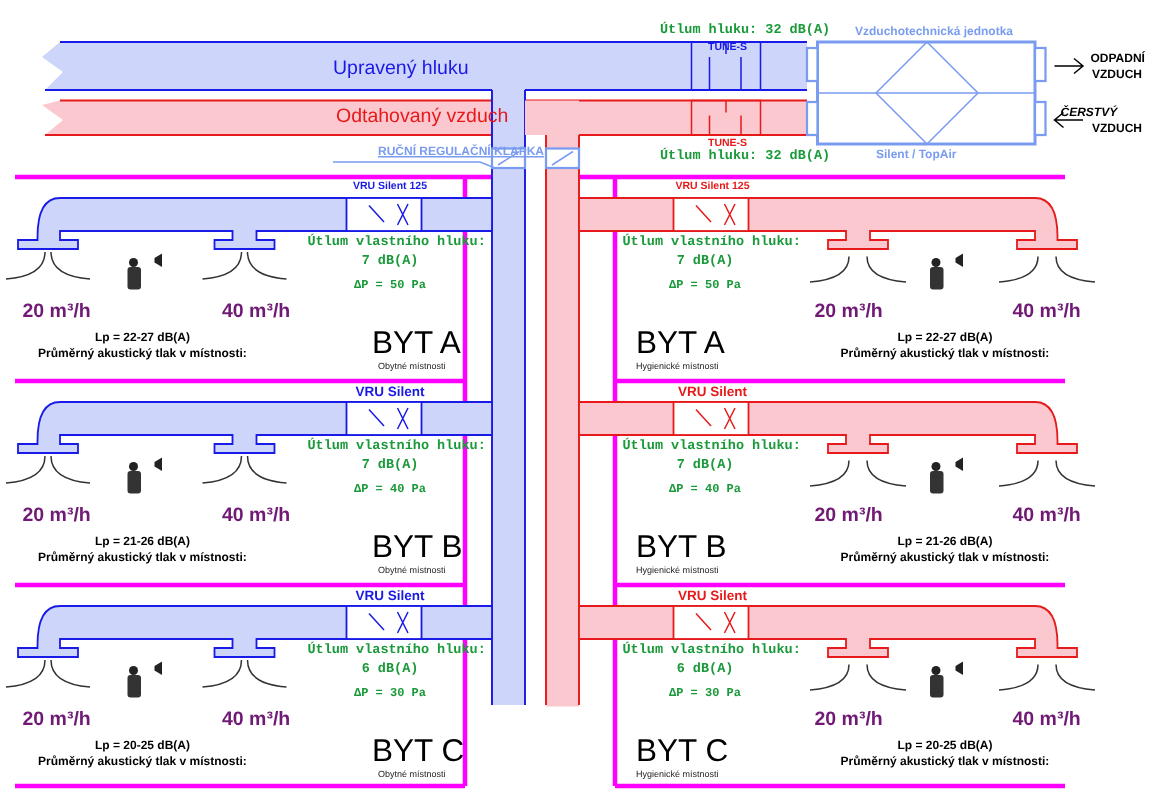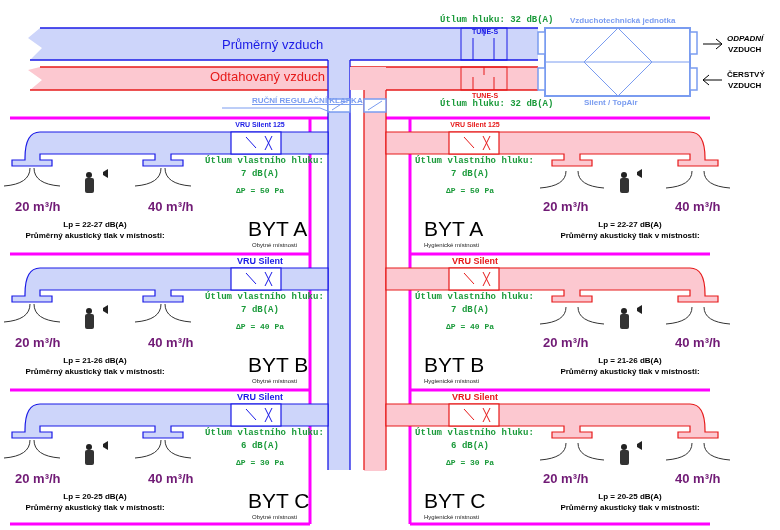--- a/index.html
+++ b/index.html
@@ -140,34 +140,34 @@
     <path d="M483,408 L490,422 M490,408 L483,422" fill="none" stroke="#e61a1a" stroke-width="1"></path>
     <path d="M566,443 Q566,458 540,460" fill="none" stroke="#333" stroke-width="1"></path>
     <path d="M578,443 Q578,458 604,460" fill="none" stroke="#333" stroke-width="1"></path>
     <path d="M692,443 Q692,458 666,460" fill="none" stroke="#333" stroke-width="1"></path>
     <path d="M704,443 Q704,458 730,460" fill="none" stroke="#333" stroke-width="1"></path>
     <rect x="620" y="450" width="9" height="15" rx="2" fill="#333"></rect>
     <circle cx="624" cy="447" r="3" fill="#222"></circle>
     <polygon points="637,444 642,441 642,450 637,447" fill="#222"></polygon>
   </svg>
 
-<div class="t duct-label blue" style="left:222px;top:38px;">Průměrný vzduch</div>
-<div class="t duct-label red" style="left:210px;top:70px;text-align:right;">Odtahovaný vzduch</div>
+<div class="t duct-label blue" style="left:222px;top:38px;">Upravený hluku</div>
+<div class="t duct-label red" style="left:224px;top:70px;text-align:right;">Odtahovaný vzduch</div>
 <div class="t small lb bold" style="left:222px;top:97px;text-decoration:underline;padding-left:30px;">RUČNÍ REGULAČNÍ KLAPKA</div>
 
 <div class="t green" style="left:440px;top:16px;font-size:9px;">Útlum hluku: 32 dB(A)</div>
 <div class="t blue bold" style="left:472px;top:28px;font-size:7px;">TUNE-S</div>
 <div class="t red bold" style="left:472px;top:92px;font-size:7px;">TUNE-S</div>
 <div class="t green" style="left:440px;top:100px;font-size:9px;">Útlum hluku: 32 dB(A)</div>
 
 <div class="t lb bold" style="left:570px;top:17px;font-size:8px;">Vzduchotechnická jednotka</div>
 <div class="t lb bold" style="left:584px;top:99px;font-size:8px;">Silent / TopAir</div>
-<div class="t bold" style="left:727px;top:35px;font-size:8px;font-style:italic;">ODPADNÍ</div>
+<div class="t bold" style="left:727px;top:35px;font-size:8px;">ODPADNÍ</div>
 <div class="t bold" style="left:728px;top:46px;font-size:8px;">VZDUCH</div>
-<div class="t bold" style="left:727px;top:71px;font-size:8px;">ČERSTVÝ</div>
+<div class="t bold" style="left:707px;top:71px;font-size:8px;font-style:italic;">ČERSTVÝ</div>
 <div class="t bold" style="left:728px;top:82px;font-size:8px;">VZDUCH</div>
 
 <div id="apartments">
     <div class="t blue bold c" style="left:230px;top:121px;width:60px;font-size:7px;">VRU Silent 125</div>
     <div class="t green c" style="left:205px;top:157px;width:110px;font-size:9px;">Útlum vlastního hluku:</div>
     <div class="t green c" style="left:205px;top:170px;width:110px;font-size:9px;">7 dB(A)</div>
     <div class="t green c" style="left:205px;top:187px;width:110px;font-size:8px;">ΔP = 50 Pa</div>
     <div class="t flow" style="left:15px;top:200px;">20 m³/h</div>
     <div class="t flow" style="left:148px;top:200px;">40 m³/h</div>
     <div class="t lp c" style="left:35px;top:221px;width:120px;">Lp = 22-27 dB(A)</div>

